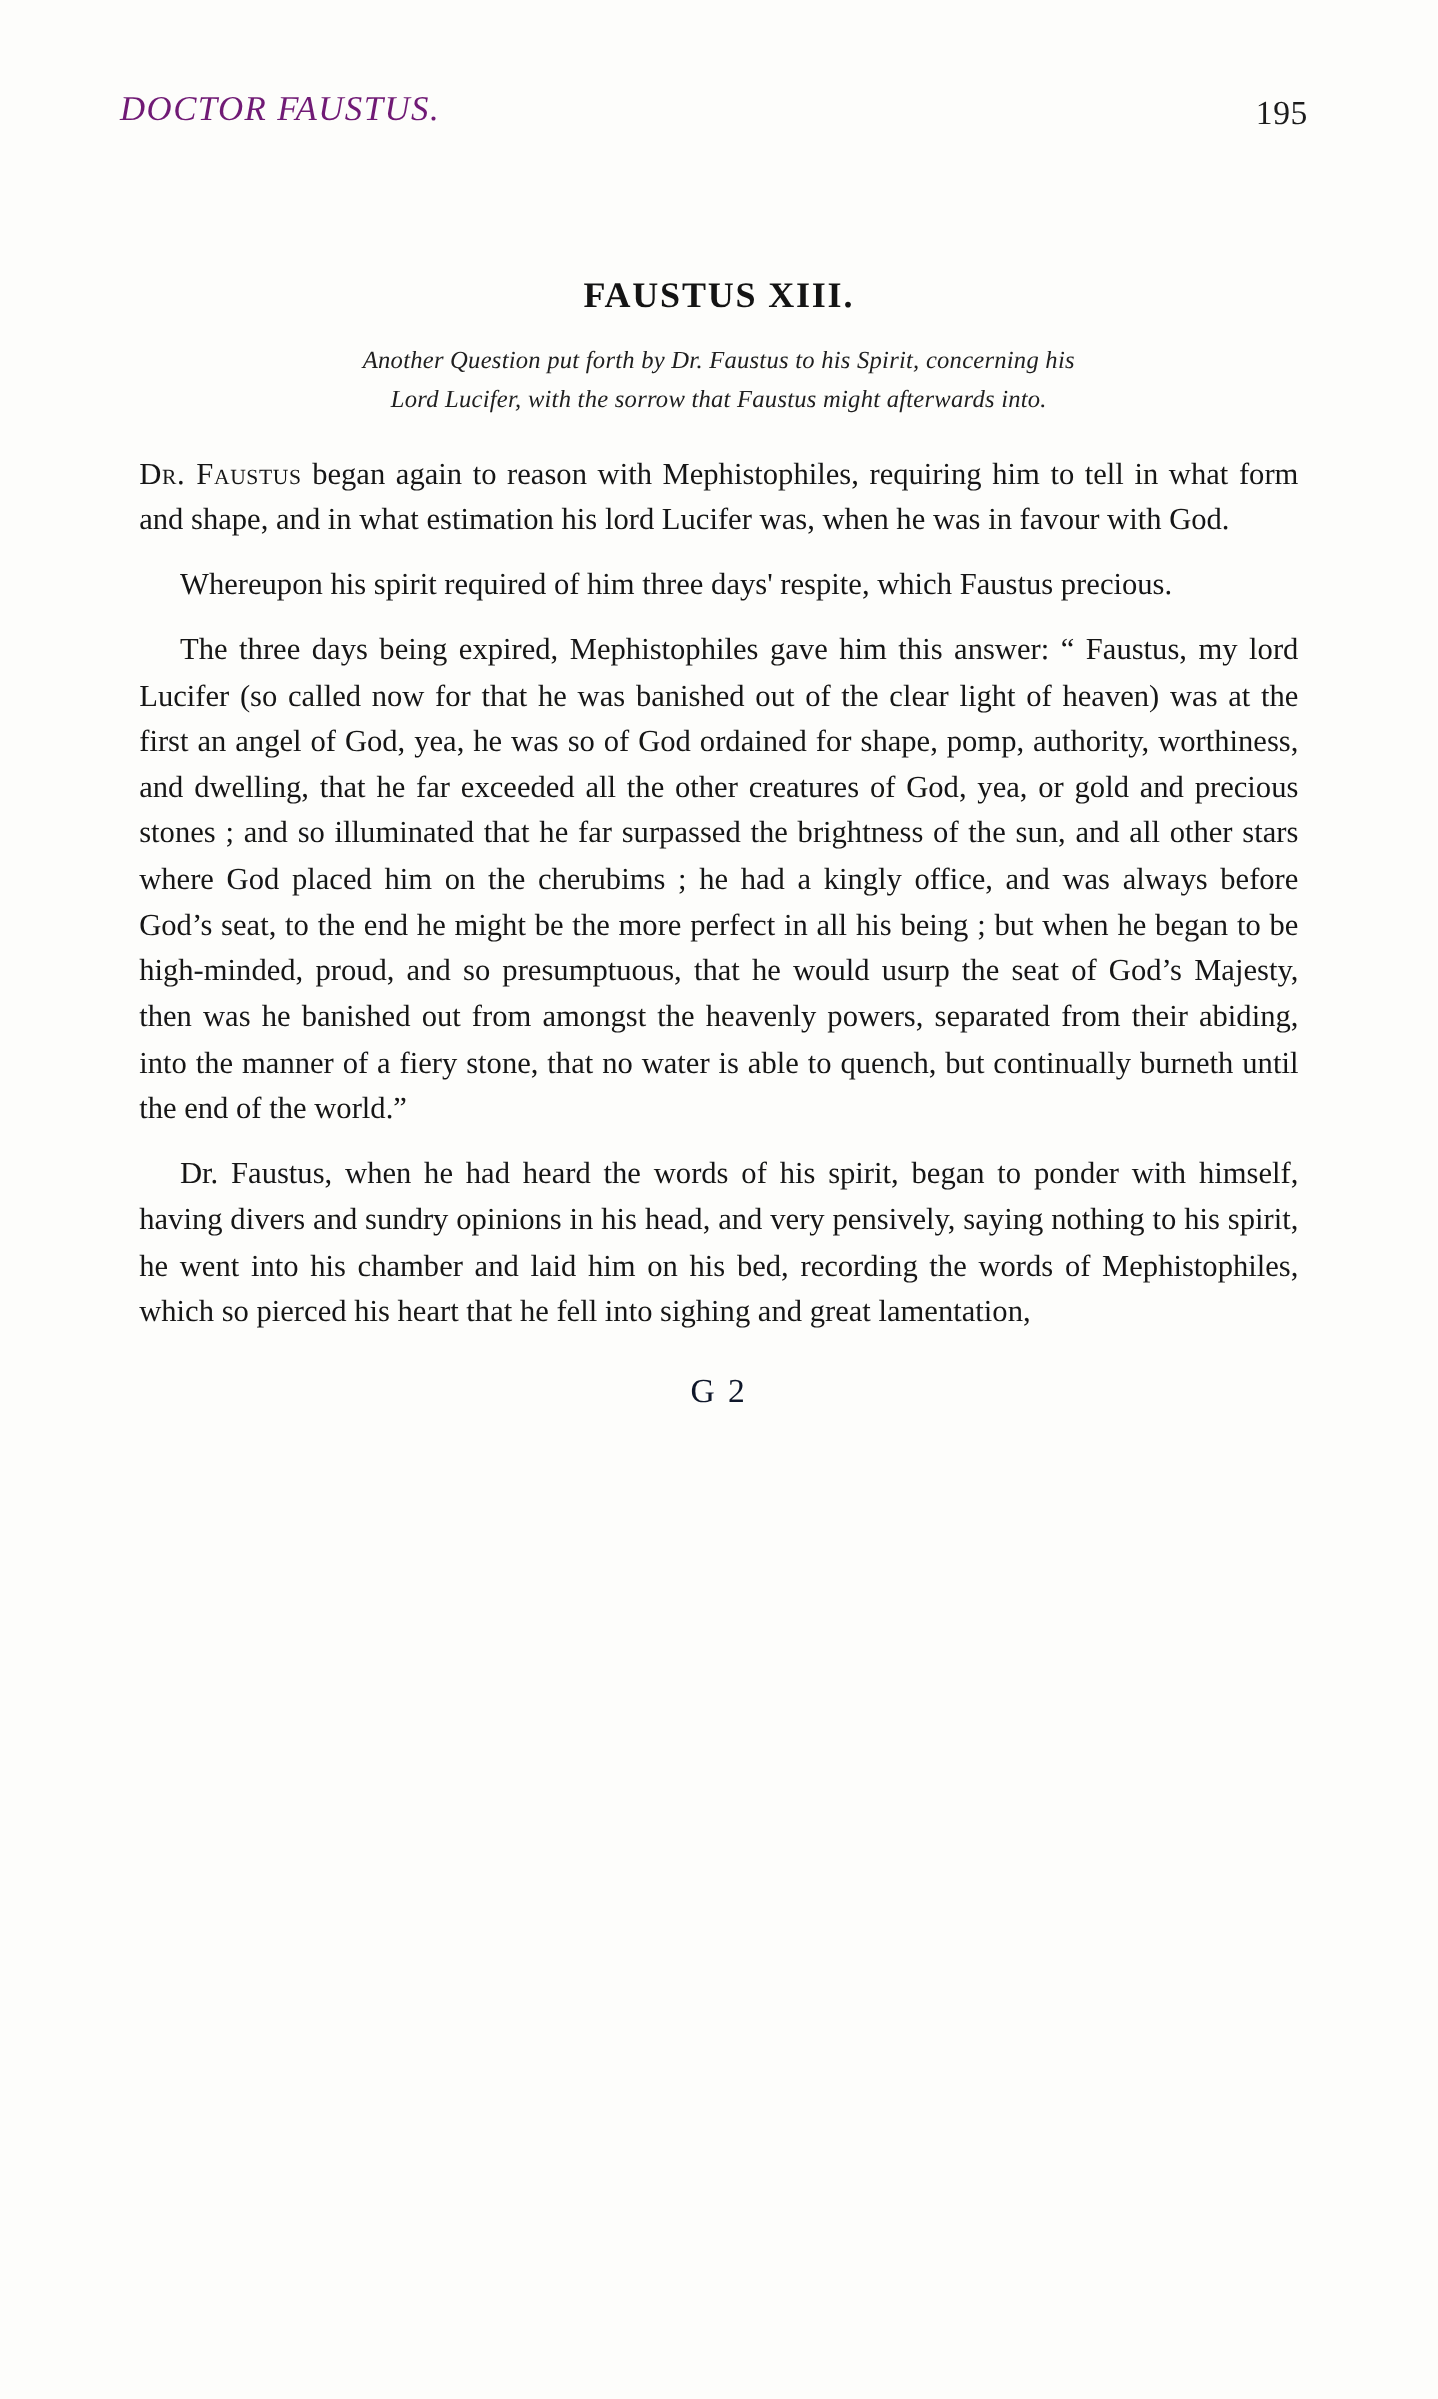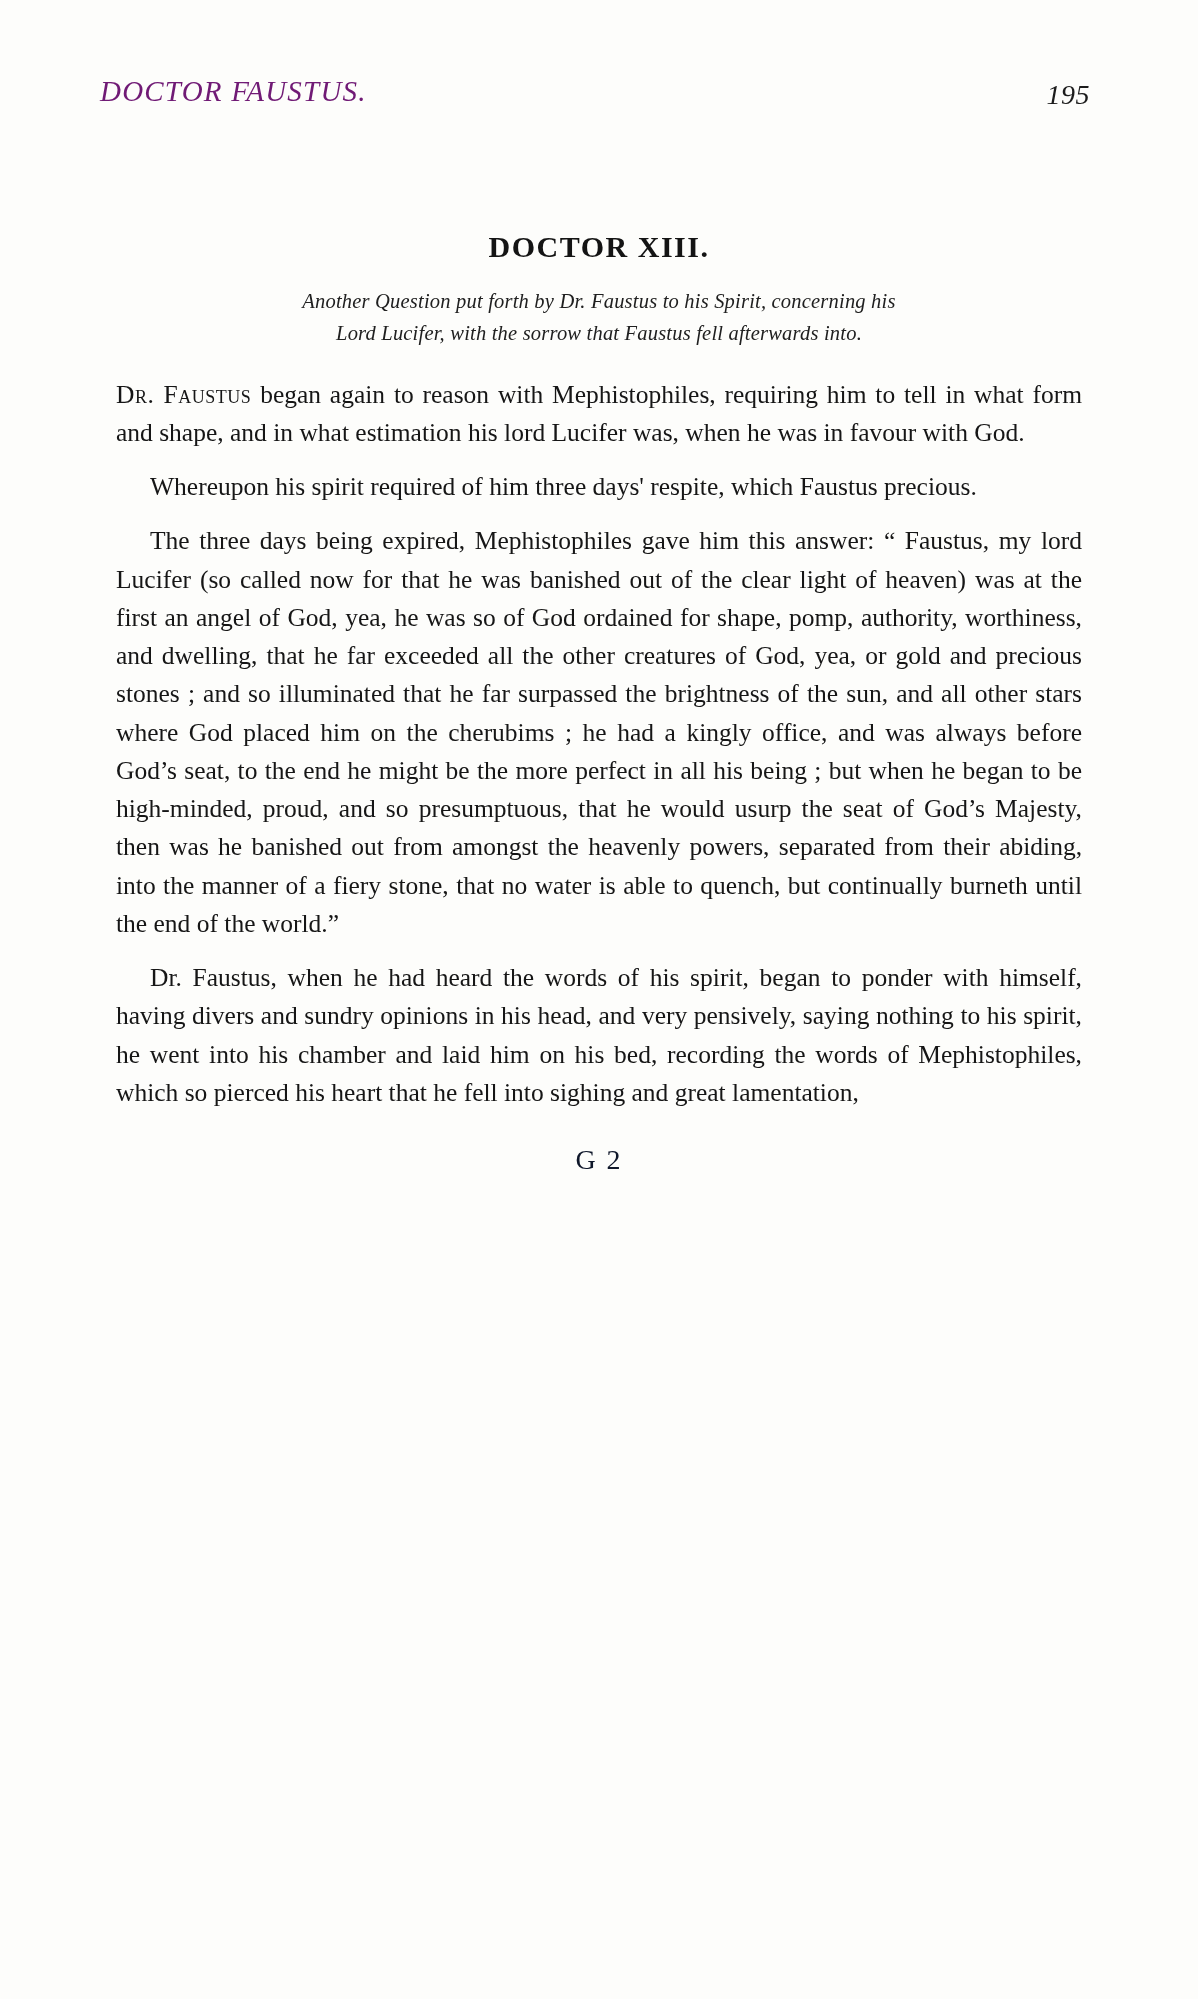--- a/index.html
+++ b/index.html
@@ -39,21 +39,20 @@
     letter-spacing: 1.2px;
     color: #701a75;
   }
   .runhead-folio {
     position: absolute;
     right: 8px;
     top: 4px;
     font-size: 28px;
     letter-spacing: 0.5px;
     color: #1c1c1c;
-    font-style: italic;
   }
   
   .chapter-title {
     text-align: center;
     font-size: 30px;
     letter-spacing: 1.5px;
     margin-top: 95px;
     color: #141414;
   }
   .argument {
@@ -113,25 +112,25 @@
 <body>
 
 <div class="page">
   <div class="content">
 
     <div class="runhead">
       <div class="runhead-title">DOCTOR FAUSTUS.</div>
       <div class="runhead-folio">195</div>
     </div>
 
-    <h1 class="chapter-title">DOCTOR XIII.</h1>
+    <h1 class="chapter-title">FAUSTUS XIII.</h1>
 
     <div class="argument">
       <span class="line1">Another Question put forth by Dr. Faustus to his Spirit, concerning his</span>
-      <span class="line2">Lord Lucifer, with the sorrow that Faustus fell afterwards into.</span>
+      <span class="line2">Lord Lucifer, with the sorrow that Faustus might afterwards into.</span>
     </div>
 
     <div class="body">
       <p class="first"><span class="smallcaps">Dr. Faustus</span> began again to reason with Mephistophiles, requiring him to tell in what form and shape, and in what estimation his lord Lucifer was, when he was in favour with God.</p>
       <p>Whereupon his spirit required of him three days' respite, which Faustus precious.</p>
       <p>The three days being expired, Mephistophiles gave him this answer: “ Faustus, my lord Lucifer (so called now for that he was banished out of the clear light of heaven) was at the first an angel of God, yea, he was so of God ordained for shape, pomp, authority, worthiness, and dwelling, that he far exceeded all the other creatures of God, yea, or gold and precious stones ; and so illuminated that he far surpassed the brightness of the sun, and all other stars where God placed him on the cherubims ; he had a kingly office, and was always before God’s seat, to the end he might be the more perfect in all his being ; but when he began to be high-minded, proud, and so presumptuous, that he would usurp the seat of God’s Majesty, then was he banished out from amongst the heavenly powers, separated from their abiding, into the manner of a fiery stone, that no water is able to quench, but continually burneth until the end of the world.”</p>
       <p>Dr. Faustus, when he had heard the words of his spirit, began to ponder with himself, having divers and sundry opinions in his head, and very pensively, saying nothing to his spirit, he went into his chamber and laid him on his bed, recording the words of Mephistophiles, which so pierced his heart that he fell into sighing and great lamentation,</p>
     </div>
 
     <div class="footwrap">

